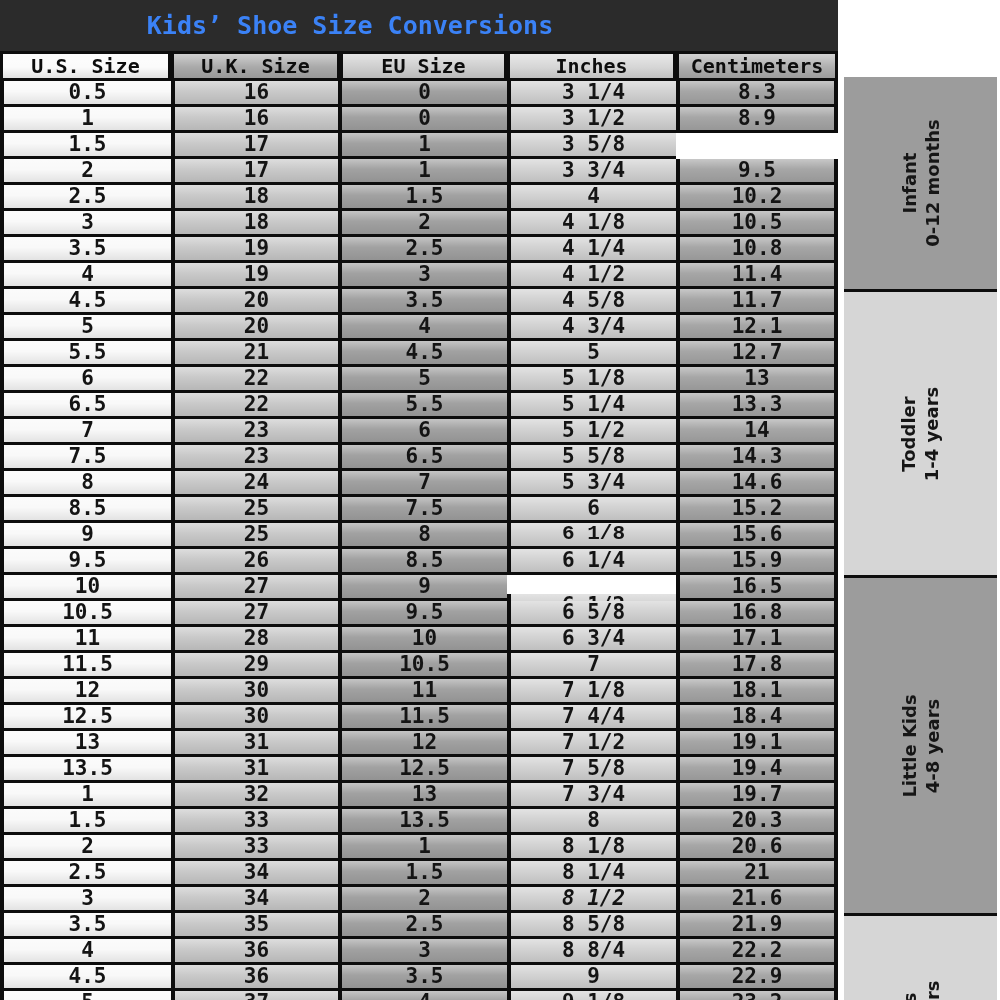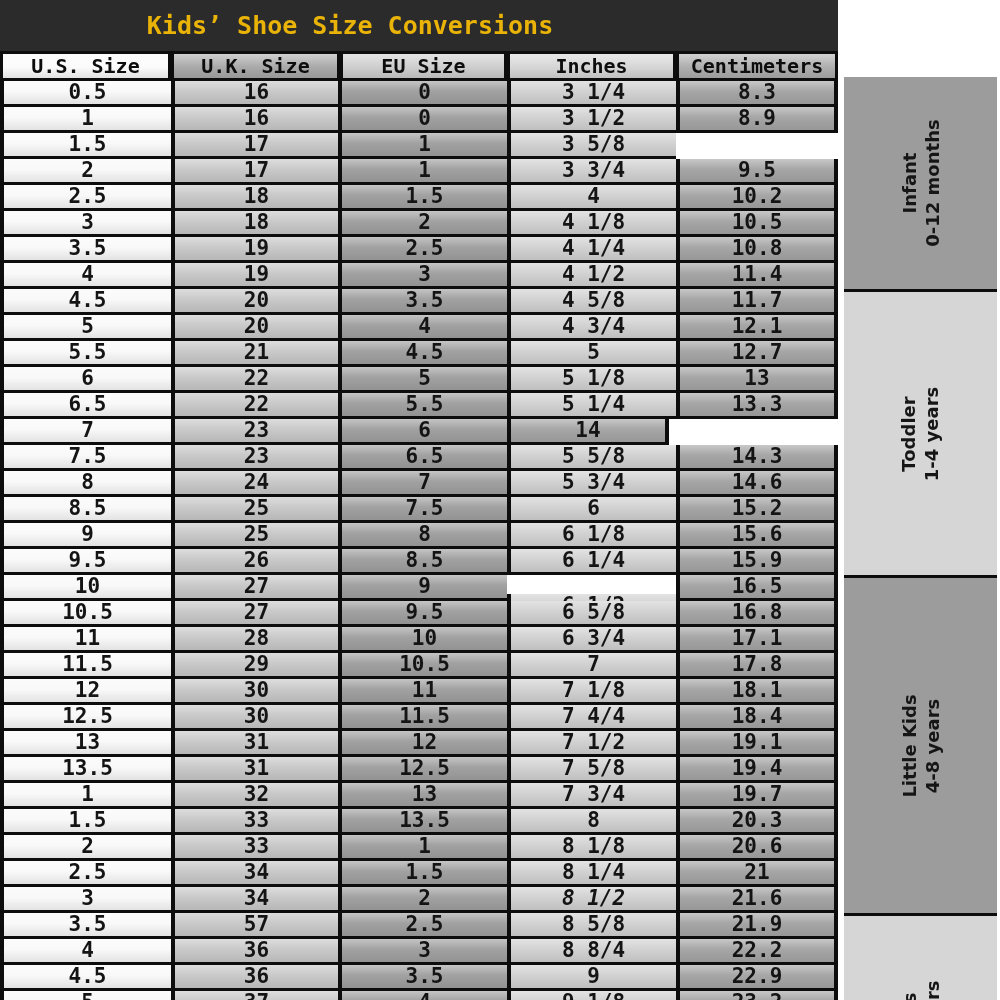--- a/index.html
+++ b/index.html
@@ -5,21 +5,21 @@
   html,body { margin:0; padding:0; background:#ffffff; }
   .screen {
     position:relative; width:1000px; height:1000px; overflow:hidden;
     background:#ffffff; font-family:"DejaVu Sans Mono", monospace;
   }
 
   
   .title-band { position:absolute; left:0; top:0; width:838px; height:81px; background:#2b2b2b; }
   .title {
     position:absolute; left:0; top:11px; width:700px; text-align:center;
-    color:#eab308; font-weight:bold; font-size:25px; letter-spacing:0px; white-space:nowrap;
+    color:#3b82f6; font-weight:bold; font-size:25px; letter-spacing:0px; white-space:nowrap;
   }
 
   
   .header-row { position:absolute; left:0; top:51px; width:838px; display:flex; }
   .hcell {
     box-sizing:border-box; height:30px; border:3px solid #0d0d0d;
     font-weight:bold; font-size:20px; line-height:24px; text-align:center; color:#0d0d0d;
     background-image:linear-gradient(rgba(255,255,255,.45), rgba(255,255,255,0) 55%, rgba(0,0,0,.10));
     white-space:nowrap; overflow:hidden;
   }
@@ -161,20 +161,21 @@
         <div class="tcell w0" style="background-color: rgb(249, 249, 249);">6.5</div>
         <div class="tcell w1" style="background-color: rgb(201, 201, 201);">22</div>
         <div class="tcell w2" style="background-color: rgb(161, 161, 161);">5.5</div>
         <div class="tcell w3" style="background-color: rgb(210, 210, 210);">5 1/4</div>
         <div class="tcell w4 last" style="background-color: rgb(166, 166, 166);">13.3</div>
       </div>
       <div class="trow">
         <div class="tcell w0" style="background-color: rgb(249, 249, 249);">7</div>
         <div class="tcell w1" style="background-color: rgb(201, 201, 201);">23</div>
         <div class="tcell w2" style="background-color: rgb(161, 161, 161);">6</div>
+        <div class="tcell w3" style="background-color: rgb(210, 210, 210);">5 1/2</div>
         <div class="tcell w4 last" style="background-color: rgb(166, 166, 166);">14</div>
       </div>
       <div class="trow">
         <div class="tcell w0" style="background-color: rgb(249, 249, 249);">7.5</div>
         <div class="tcell w1" style="background-color: rgb(201, 201, 201);">23</div>
         <div class="tcell w2" style="background-color: rgb(161, 161, 161);">6.5</div>
         <div class="tcell w3" style="background-color: rgb(210, 210, 210);">5 5/8</div>
         <div class="tcell w4 last" style="background-color: rgb(166, 166, 166);">14.3</div>
       </div>
       <div class="trow">
@@ -188,21 +189,21 @@
         <div class="tcell w0" style="background-color: rgb(249, 249, 249);">8.5</div>
         <div class="tcell w1" style="background-color: rgb(201, 201, 201);">25</div>
         <div class="tcell w2" style="background-color: rgb(161, 161, 161);">7.5</div>
         <div class="tcell w3" style="background-color: rgb(210, 210, 210);">6</div>
         <div class="tcell w4 last" style="background-color: rgb(166, 166, 166);">15.2</div>
       </div>
       <div class="trow">
         <div class="tcell w0" style="background-color: rgb(249, 249, 249);">9</div>
         <div class="tcell w1" style="background-color: rgb(201, 201, 201);">25</div>
         <div class="tcell w2" style="background-color: rgb(161, 161, 161);">8</div>
-        <div class="tcell w3" style="background-color: rgb(210, 210, 210);">6 1/8</div>
+        <div class="tcell w3" style="background-color: rgb(210, 210, 210); font-family: Liberation Mono, monospace;">6 1/8</div>
         <div class="tcell w4 last" style="background-color: rgb(166, 166, 166);">15.6</div>
       </div>
       <div class="trow">
         <div class="tcell w0" style="background-color: rgb(249, 249, 249);">9.5</div>
         <div class="tcell w1" style="background-color: rgb(201, 201, 201);">26</div>
         <div class="tcell w2" style="background-color: rgb(161, 161, 161);">8.5</div>
         <div class="tcell w3" style="background-color: rgb(210, 210, 210);">6 1/4</div>
         <div class="tcell w4 last" style="background-color: rgb(166, 166, 166);">15.9</div>
       </div>
       <div class="trow">
@@ -291,21 +292,21 @@
       </div>
       <div class="trow">
         <div class="tcell w0" style="background-color: rgb(249, 249, 249);">3</div>
         <div class="tcell w1" style="background-color: rgb(201, 201, 201);">34</div>
         <div class="tcell w2" style="background-color: rgb(161, 161, 161);">2</div>
         <div class="tcell w3" style="background-color: rgb(210, 210, 210); font-style: italic;">8 1/2</div>
         <div class="tcell w4 last" style="background-color: rgb(166, 166, 166);">21.6</div>
       </div>
       <div class="trow">
         <div class="tcell w0" style="background-color: rgb(249, 249, 249);">3.5</div>
-        <div class="tcell w1" style="background-color: rgb(201, 201, 201);">57</div>
+        <div class="tcell w1" style="background-color: rgb(201, 201, 201);">35</div>
         <div class="tcell w2" style="background-color: rgb(161, 161, 161);">2.5</div>
         <div class="tcell w3" style="background-color: rgb(210, 210, 210);">8 5/8</div>
         <div class="tcell w4 last" style="background-color: rgb(166, 166, 166);">21.9</div>
       </div>
       <div class="trow">
         <div class="tcell w0" style="background-color: rgb(249, 249, 249);">4</div>
         <div class="tcell w1" style="background-color: rgb(201, 201, 201);">36</div>
         <div class="tcell w2" style="background-color: rgb(161, 161, 161);">3</div>
         <div class="tcell w3" style="background-color: rgb(210, 210, 210);">8 8/4</div>
         <div class="tcell w4 last" style="background-color: rgb(166, 166, 166);">22.2</div>

